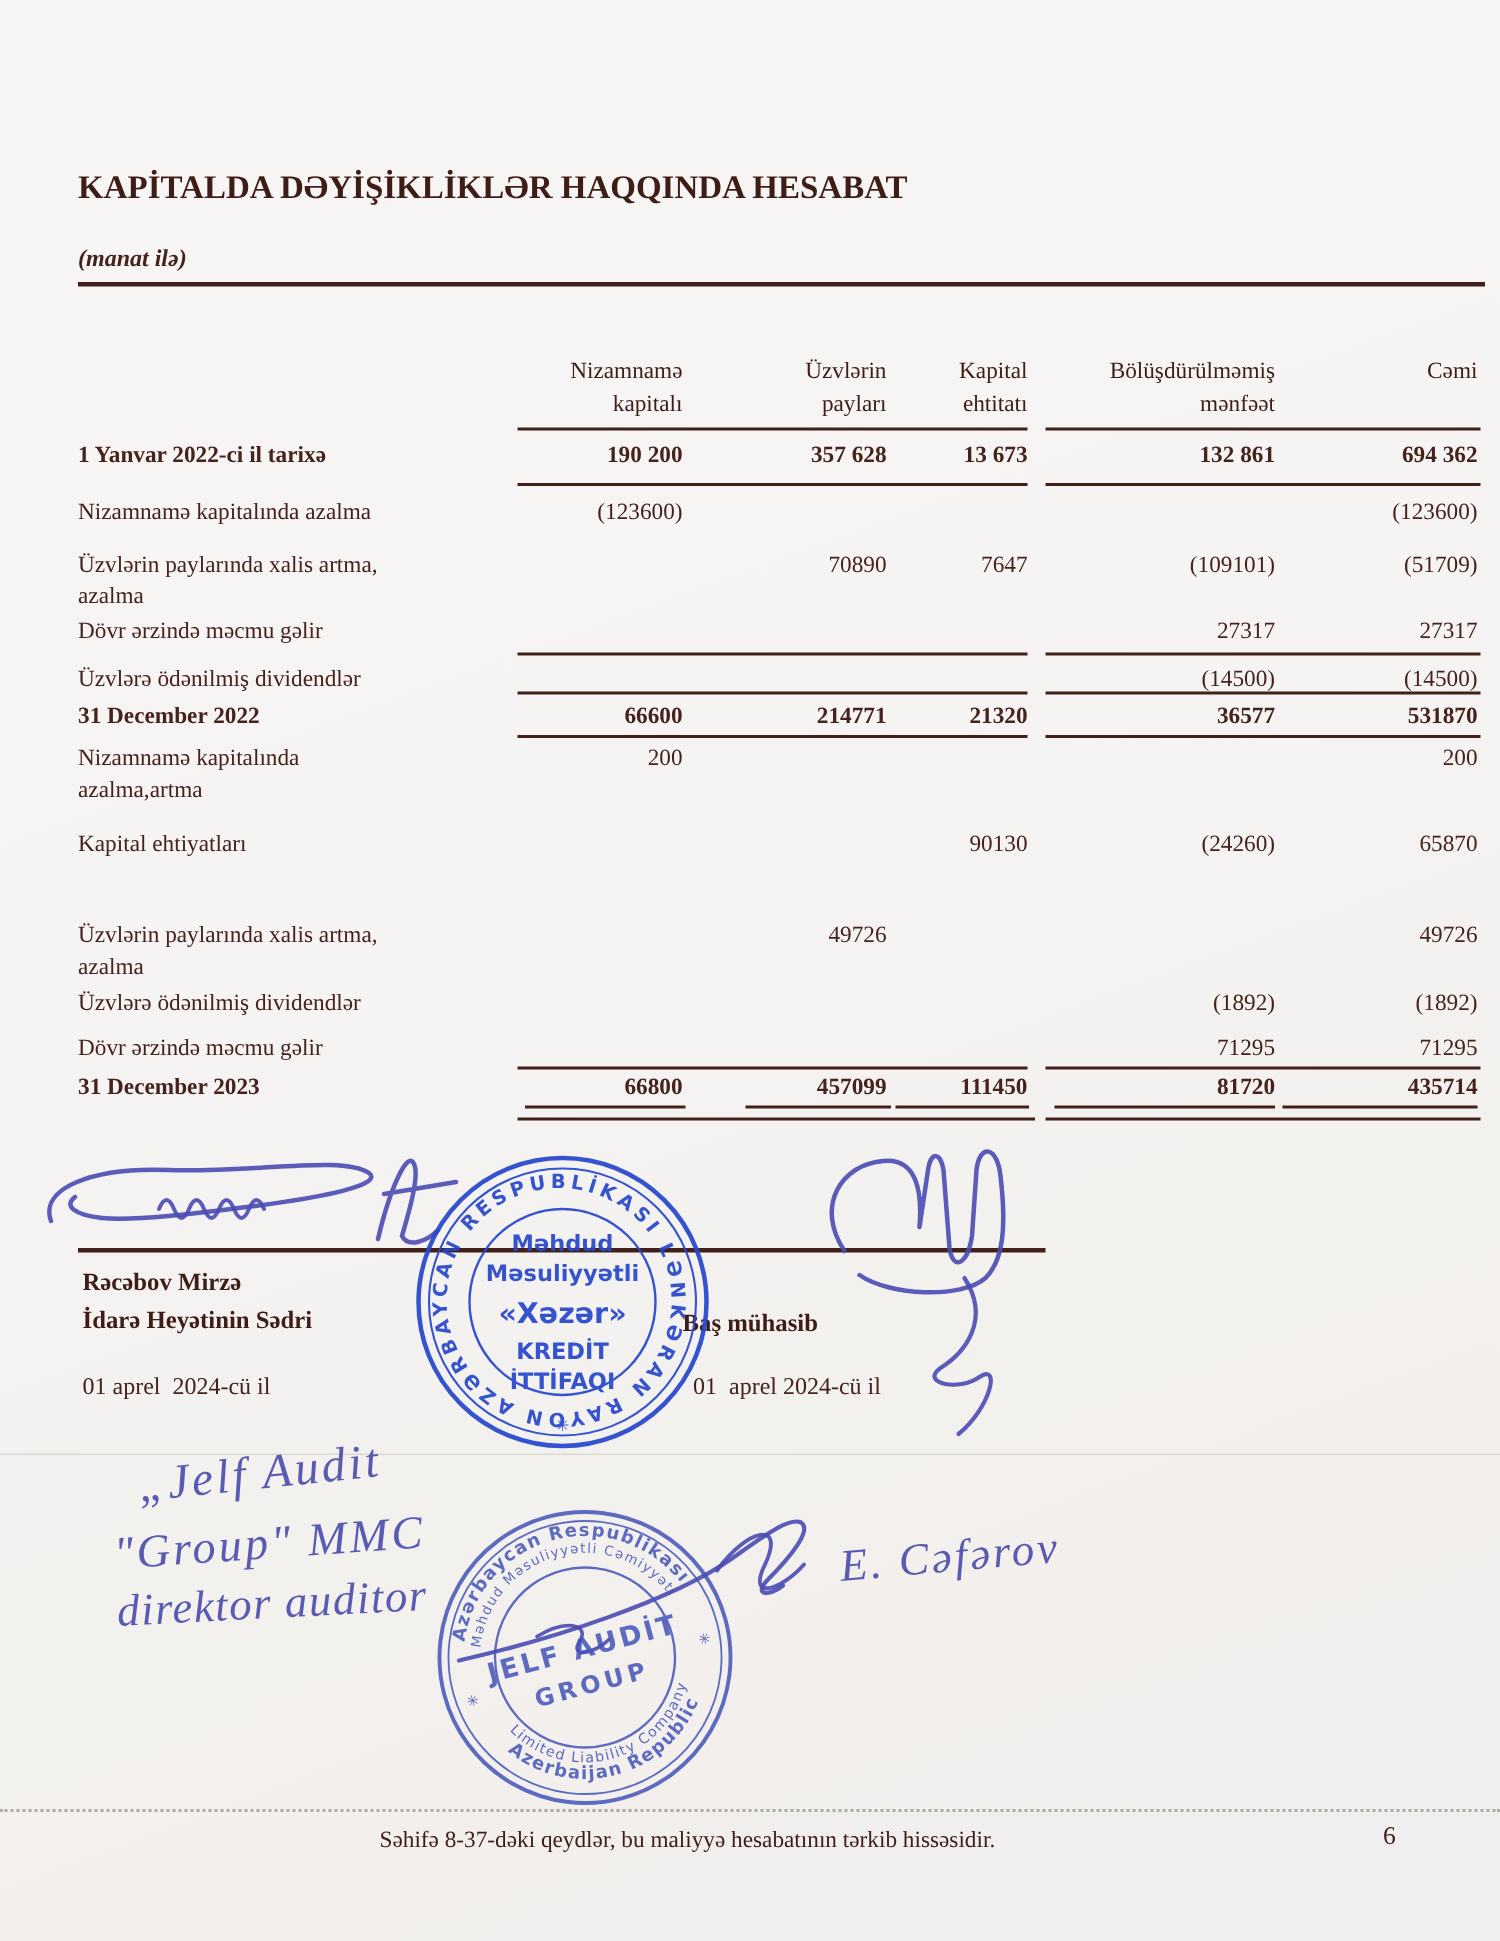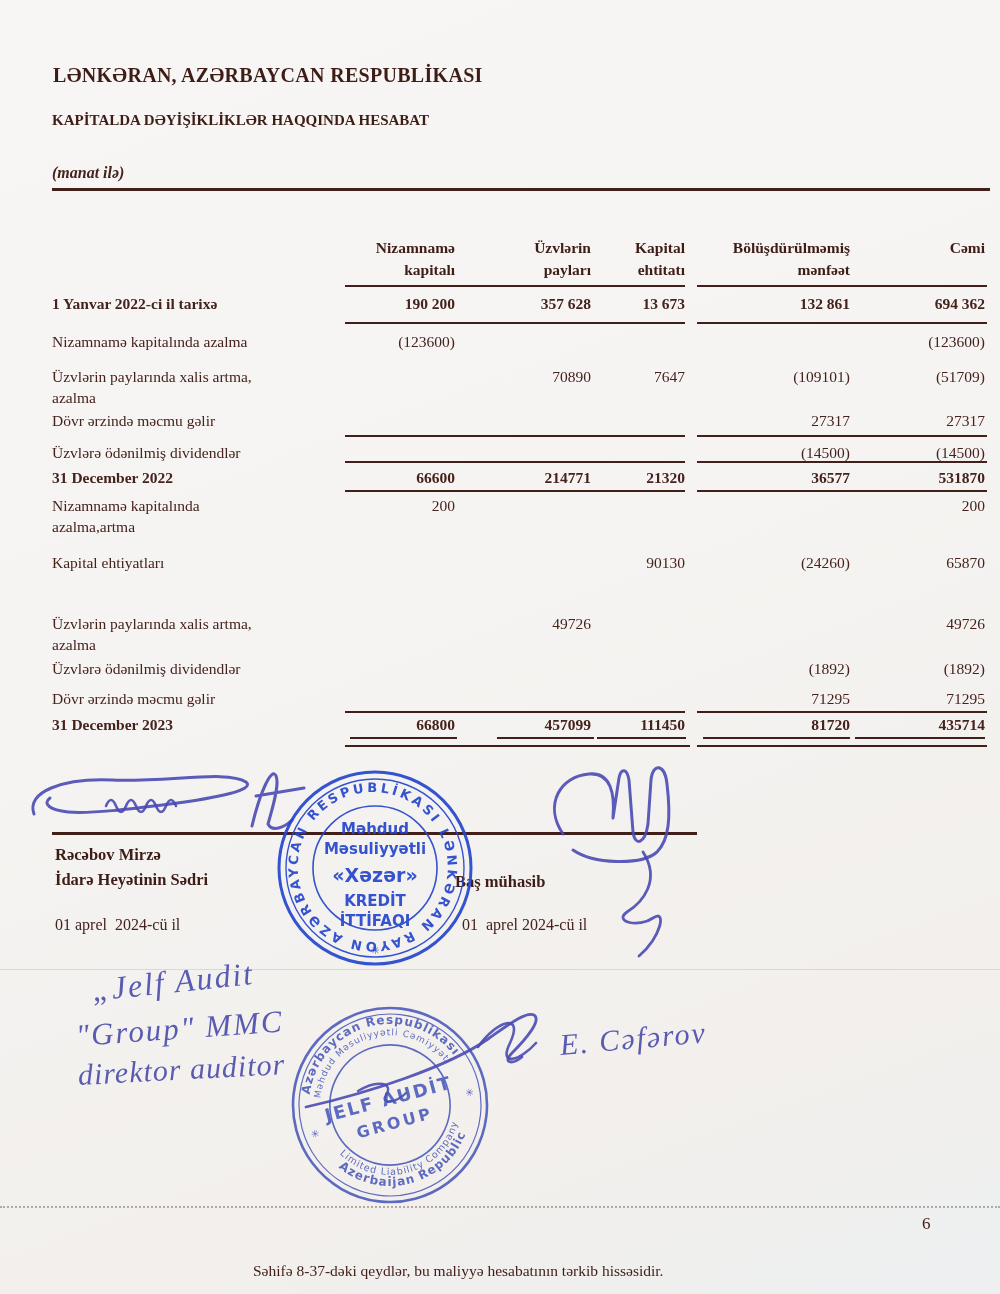--- a/index.html
+++ b/index.html
@@ -13,46 +13,45 @@
   .b{font-weight:bold;}
   .hdr-line{font-size:20px;font-weight:bold;letter-spacing:.3px;color:#3f1d17;}
   .rule{position:absolute;height:2px;background:#41201a;}
   
   .trow{position:absolute;left:52px;width:933px;font-size:15.5px;line-height:21px;}
   .trow.bold{font-weight:bold;}
   .tlabel{position:absolute;left:0;top:0;width:293px;white-space:pre-line;}
   .tcell{position:absolute;top:0;text-align:right;white-space:pre;}
   .c1{left:293px;width:110px}.c2{left:400px;width:139px}
   .c3{left:542px;width:91px}.c4{left:645px;width:153px}.c5{left:798px;width:135px}
-  .thead .tcell{font-weight:bold;white-space:pre-line;line-height:22px;color:#3f1d17;}
+  .thead .tcell{font-weight:normal;white-space:pre-line;line-height:22px;color:#3f1d17;}
   
   .sig-text{position:absolute;font-size:16.5px;color:#3f1d17;}
   .date-text{position:absolute;font-size:16px;white-space:pre;color:#46221c;}
   
   .hw{position:absolute;color:#4d4fae;font-style:italic;font-family:"Liberation Serif",serif;
       transform-origin:left center;opacity:.92;}
   .penstroke{stroke:#4a4ab2;fill:none;stroke-linecap:round;stroke-linejoin:round;opacity:.9;}
   
   .stamp1 text,.stamp1 textPath{fill:#2747cd;font-family:"DejaVu Sans",sans-serif;}
   .stamp1 circle{stroke:#2747cd;fill:none;}
   .stamp2 text,.stamp2 textPath{fill:#4353b8;font-family:"DejaVu Sans",sans-serif;}
   .stamp2 circle{stroke:#4353b8;fill:none;}
   .crease{position:absolute;left:0;width:1000px;height:1px;background:#dcd9d3;}
   .scanline{position:absolute;left:0;top:1206px;width:1000px;border-top:2px dotted #8d8779;opacity:.65;}
-  .footer-note{position:absolute;left:253px;top:1218px;font-size:15.5px;color:#3f1d17;margin-top:44px;}
+  .footer-note{position:absolute;left:253px;top:1218px;font-size:15.5px;color:#3f1d17;}
   .page-num{position:absolute;left:922px;top:1214px;font-size:17px;color:#3f1d17;}
 </style>
 </head>
 <body>
 
 <div class="page">
 
-  <div class="abs hdr-line" style="left:53px;top:64px">LƏNKƏRAN, AZƏRBAYCAN RESPUBLİKASI</div>
-
-  <div class="abs b" style="left:52px;top:112px;font-size:15px;color:#3f1d17">KAPİTALDA DƏYİŞİKLİKLƏR HAQQINDA HESABAT</div>
+
+  <div class="abs b" style="left:52px;top:112px;font-size:22px;color:#3f1d17">KAPİTALDA DƏYİŞİKLİKLƏR HAQQINDA HESABAT</div>
   <div class="abs b" style="left:52px;top:164px;font-size:16px;font-style:italic">(manat ilə)</div>
 
   <div class="rule" style="left:52px;top:188px;width:938px;height:3px"></div>
 
   <div>
 
     <div class="trow thead" style="top:237px">
       <div class="tcell c1">Nizamnamə
 kapitalı</div>
       <div class="tcell c2">Üzvlərin

